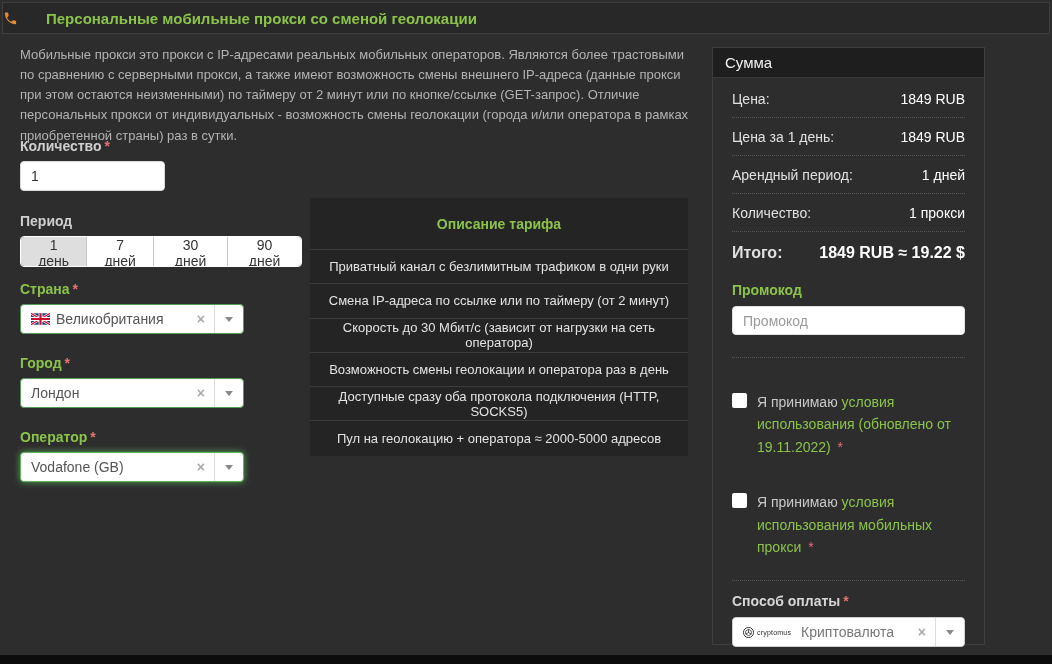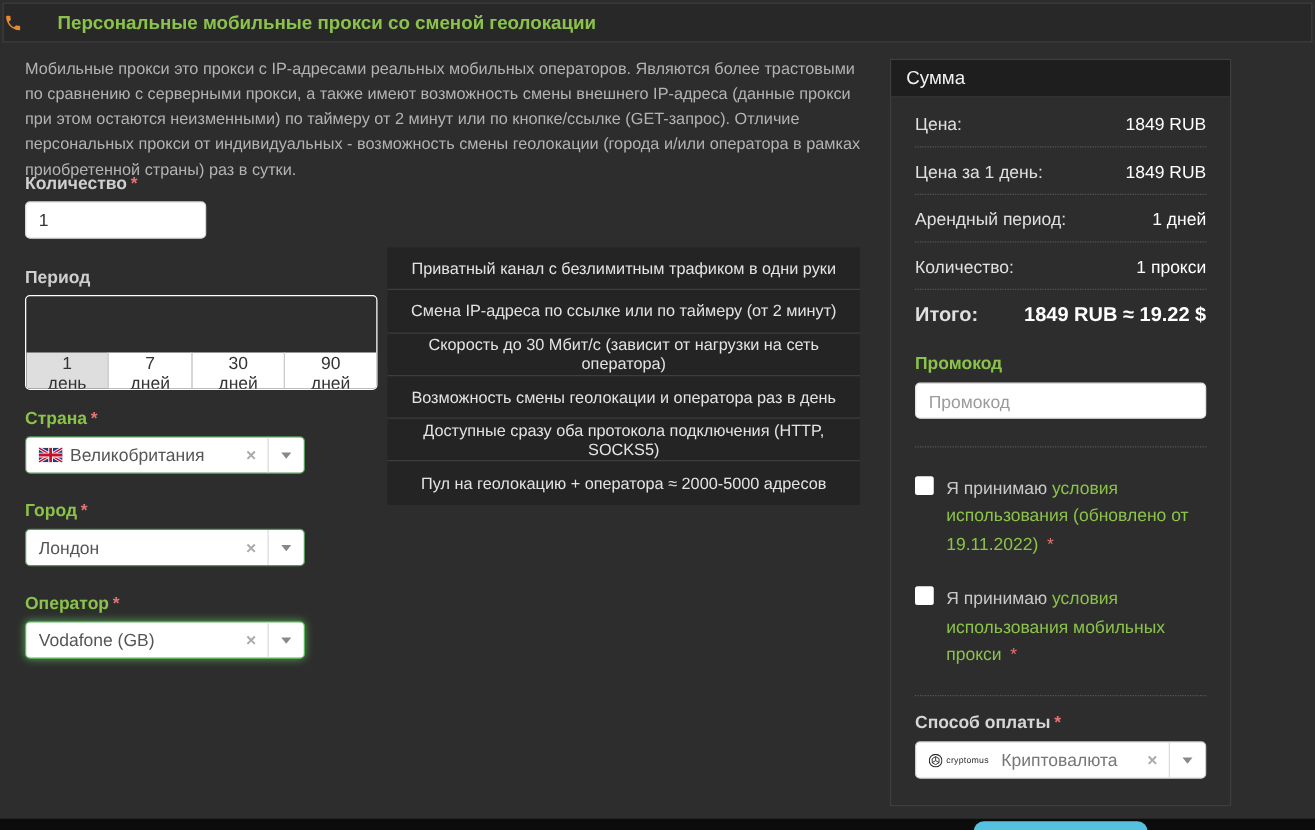--- a/index.html
+++ b/index.html
@@ -38,21 +38,20 @@
     font-family:"Liberation Sans", sans-serif; margin-bottom:22px; display:block;
   }
   .btn-group {
     display:inline-flex; border-radius:4px; overflow:hidden;
     border:1px solid #fff; margin-bottom:14px;
   }
   .btn-group button {
     height:29px; padding:0 13px; border:none; background:#fff; color:#333;
     font-size:14px; font-family:"Liberation Sans", sans-serif; cursor:pointer;
     border-right:1px solid #c9c9c9;
-    margin-top:45px;
   }
   .btn-group button:last-child { border-right:none; }
   .btn-group button.active { background:#dedede; }
   .select {
     width:224px; height:30px; background:#fff; border:1px solid #569a58;
     border-radius:4px; display:flex; align-items:center; margin-bottom:21px;
   }
   .select.glow { border-color:#5cb85c; box-shadow:0 0 7px rgba(92,184,92,.85); }
   .select .val { flex:1; font-size:14px; color:#555; padding-left:10px;
     display:flex; align-items:center; gap:6px; white-space:nowrap; overflow:hidden; }
@@ -93,21 +92,21 @@
   .s-row .vl  { color:#fff; }
   .s-row.total { font-size:16px; font-weight:bold; border-bottom:none; height:42px; }
   .promo-label { font-size:14px; font-weight:bold; color:#8bc34a; margin:8px 0 8px; }
   .promo-input {
     width:100%; height:29px; background:#fff; border:1px solid #e2e2e2;
     border-radius:4px; padding:0 10px; font-size:14px; color:#333;
     font-family:"Liberation Sans", sans-serif;
   }
   .promo-input::placeholder { color:#9b9b9b; }
   .dots { border-top:1px dotted #565656; margin:22px 0 0; }
-  .chk { display:flex; gap:10px; margin-top:21px; }
+  .chk { display:flex; gap:10px; margin-top:33px; }
   .chk .box {
     width:15px; height:15px; background:#fff; border-radius:2px;
     flex:0 0 auto; margin-top:2px; cursor:pointer;
   }
   .chk .txt { font-size:14px; line-height:1.6; color:#c9c9c9; width:258px; }
   .chk .txt a { color:#8bc34a; text-decoration:none; cursor:pointer; }
   .pay-label { font-size:14px; font-weight:bold; color:#d6d6d6; margin:12px 0 8px; }
   .pay-select { width:100%; margin-bottom:0; border-color:#cfcfcf; }
   .crypt { display:flex; align-items:center; gap:3px; }
   .crypt .cube { width:11px; height:11px; }
@@ -192,20 +191,21 @@
         </span>
       <span class="clear">×</span>
       <span class="sep"></span>
       <span class="caret">
           <i></i>
         </span>
     </div>
   </div>
 
   <div class="tariff">
+    <div class="t-head">Описание тарифа</div>
     <div class="t-row">Приватный канал с безлимитным трафиком в одни руки</div>
     <div class="t-row">Смена IP-адреса по ссылке или по таймеру (от 2 минут)</div>
     <div class="t-row">Скорость до 30 Мбит/с (зависит от нагрузки на сеть оператора)</div>
     <div class="t-row">Возможность смены геолокации и оператора раз в день</div>
     <div class="t-row">Доступные сразу оба протокола подключения (HTTP, SOCKS5)</div>
     <div class="t-row">Пул на геолокацию + оператора ≈ 2000-5000 адресов</div>
   </div>
 
   <div class="summary">
     <div class="s-head">Сумма</div>

